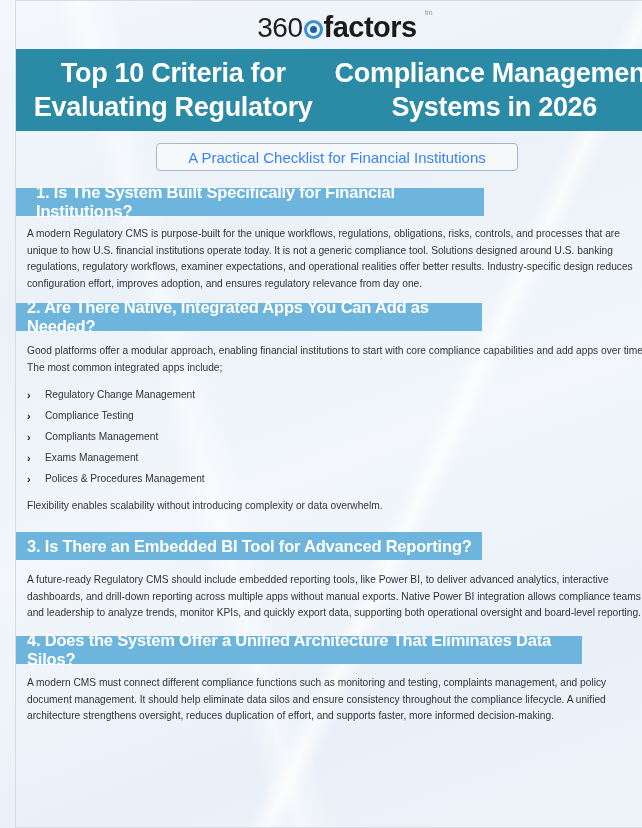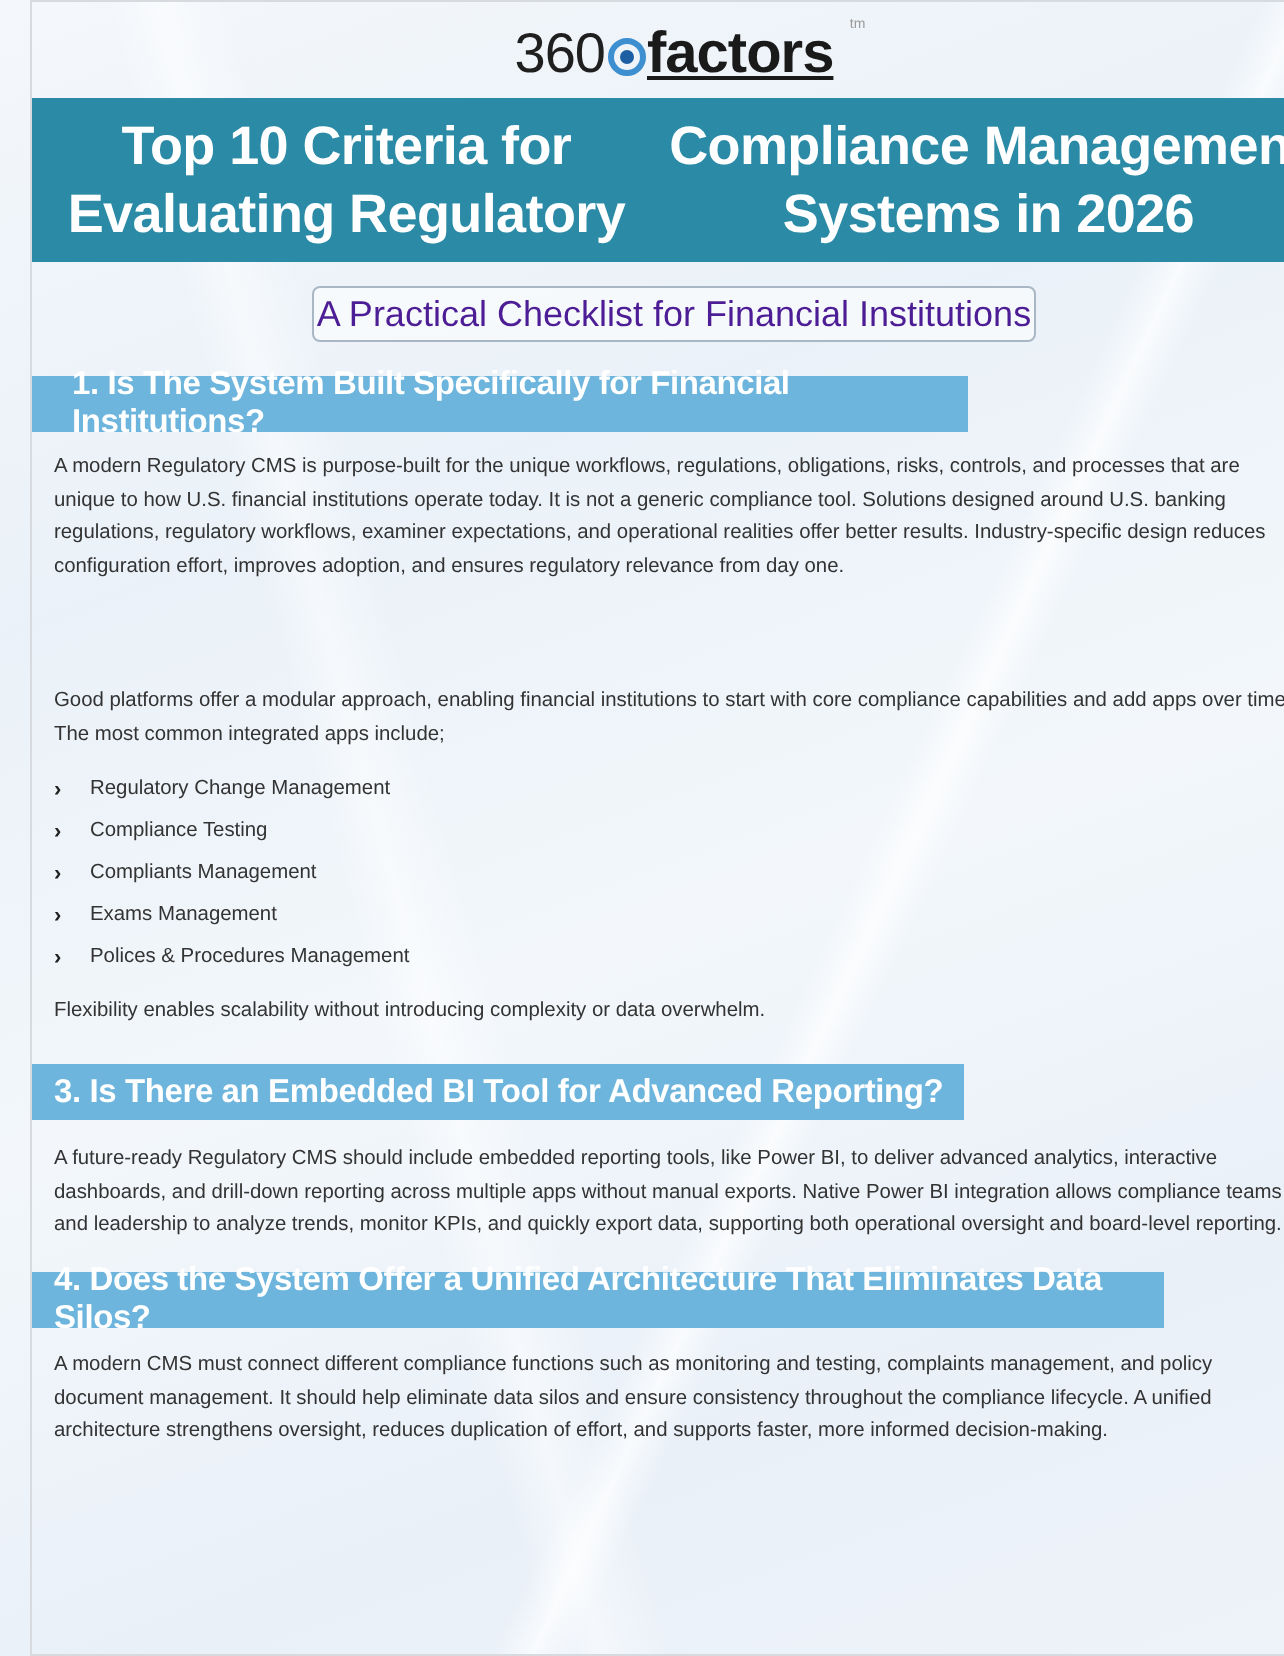--- a/index.html
+++ b/index.html
@@ -30,39 +30,39 @@
   .logo-num { font-size: 28px; color: #1f1f1f; letter-spacing: -0.5px; }
   .logo-mark {
     display: inline-block; width: 19px; height: 19px; border-radius: 50%;
     border: 3px solid #3d8fd0; position: relative; margin: 0 1px;
     top: 2px;
   }
   .logo-mark::after {
     content: ""; position: absolute; left: 3px; top: 3px; width: 7px; height: 7px;
     border-radius: 50%; background: #1e5fa3;
   }
-  .logo-word { font-size: 29px; font-weight: bold; color: #1a1a1a; letter-spacing: -0.5px; text-decoration: underline; }
+  .logo-word { font-size: 29px; font-weight: bold; color: #1a1a1a; letter-spacing: -0.5px; }
   .logo-tm { position: absolute; right: -16px; top: -2px; font-size: 7px; color: #999; }
 
   .banner {
     position: absolute; top: 48px; left: 0; width: 642px; height: 82px;
     background: #2b8aa5;
     display: flex; flex-direction: row; justify-content: center; align-items: center;
   }
   .banner-line {
     color: #fff; font-size: 27px; font-weight: bold; line-height: 34px;
     letter-spacing: -0.3px; text-align: center;
   }
 
   .subtitle-box {
     position: absolute; top: 142px; left: 140px; width: 362px; height: 28px;
     border: 1px solid #a9b7c5; border-radius: 4px;
     background: rgba(255,255,255,0.55);
     display: flex; justify-content: center; align-items: center;
-    font-size: 18px; color: #4c1d95;
+    font-size: 15px; color: #3b82f6;
   }
 
   .section-head {
     position: absolute; left: 0; height: 28px;
     background: #6db5dc;
     color: #fff; font-weight: bold; font-size: 16.5px;
     display: flex; align-items: center; padding-left: 11px;
     letter-spacing: -0.2px;
   }
   .para {
@@ -92,20 +92,21 @@
   <div class="banner">
     <div class="banner-line">Top 10 Criteria for Evaluating Regulatory</div>
     <div class="banner-line">Compliance Management Systems in 2026</div>
   </div>
 
   <div class="subtitle-box">A Practical Checklist for Financial Institutions</div>
 
   <div class="section-head" style="top:187px;width:468px;padding-left:20px;">1. Is The System Built Specifically for Financial Institutions?</div>
   <div class="para" style="top:225px;">A modern Regulatory CMS is purpose-built for the unique workflows, regulations, obligations, risks, controls, and processes that are unique to how U.S. financial institutions operate today. It is not a generic compliance tool. Solutions designed around U.S. banking regulations, regulatory workflows, examiner expectations, and operational realities offer better results. Industry-specific design reduces configuration effort, improves adoption, and ensures regulatory relevance from day one.</div>
 
+  <div class="section-head" style="top:302px;width:466px;">2. Are There Native, Integrated Apps You Can Add as Needed?</div>
   <div class="para" style="top:342px;">Good platforms offer a modular approach, enabling financial institutions to start with core compliance capabilities and add apps over time. The most common integrated apps include;</div>
   <ul class="bullets" style="top:383px;">
     <li>
         <span class="chev">›</span>
         <span>Regulatory Change Management</span>
       </li>
     <li>
         <span class="chev">›</span>
         <span>Compliance Testing</span>
       </li>

